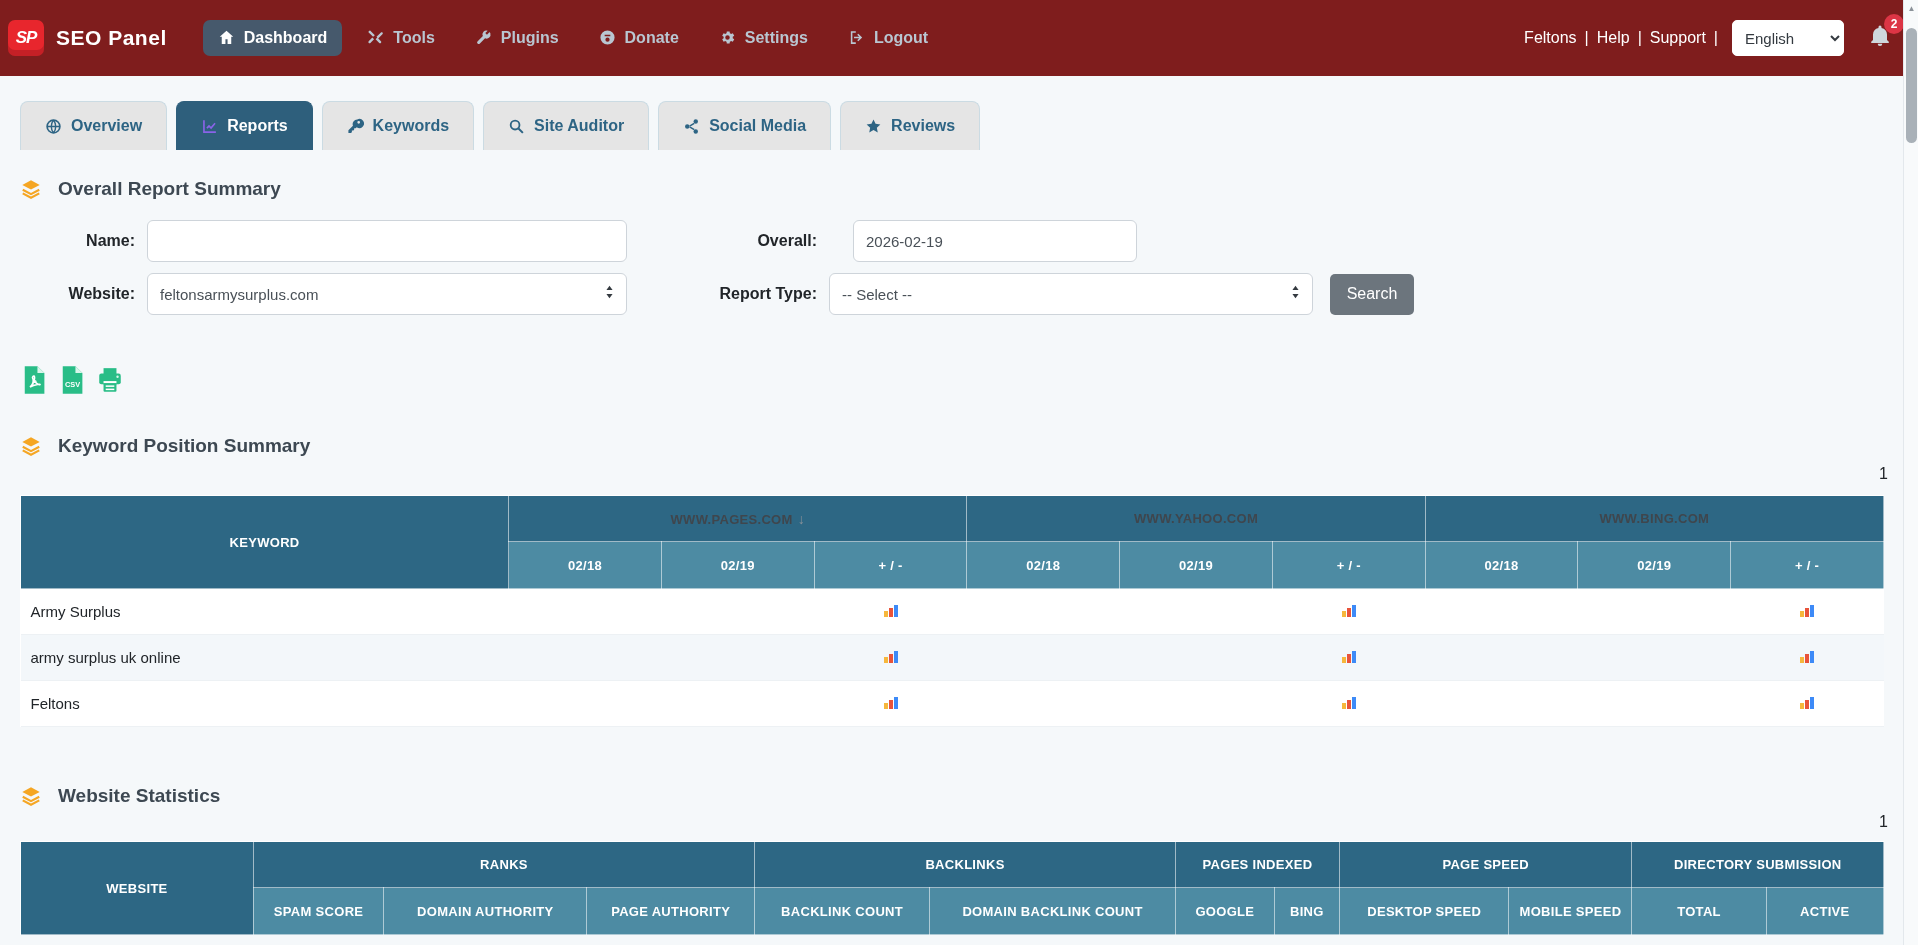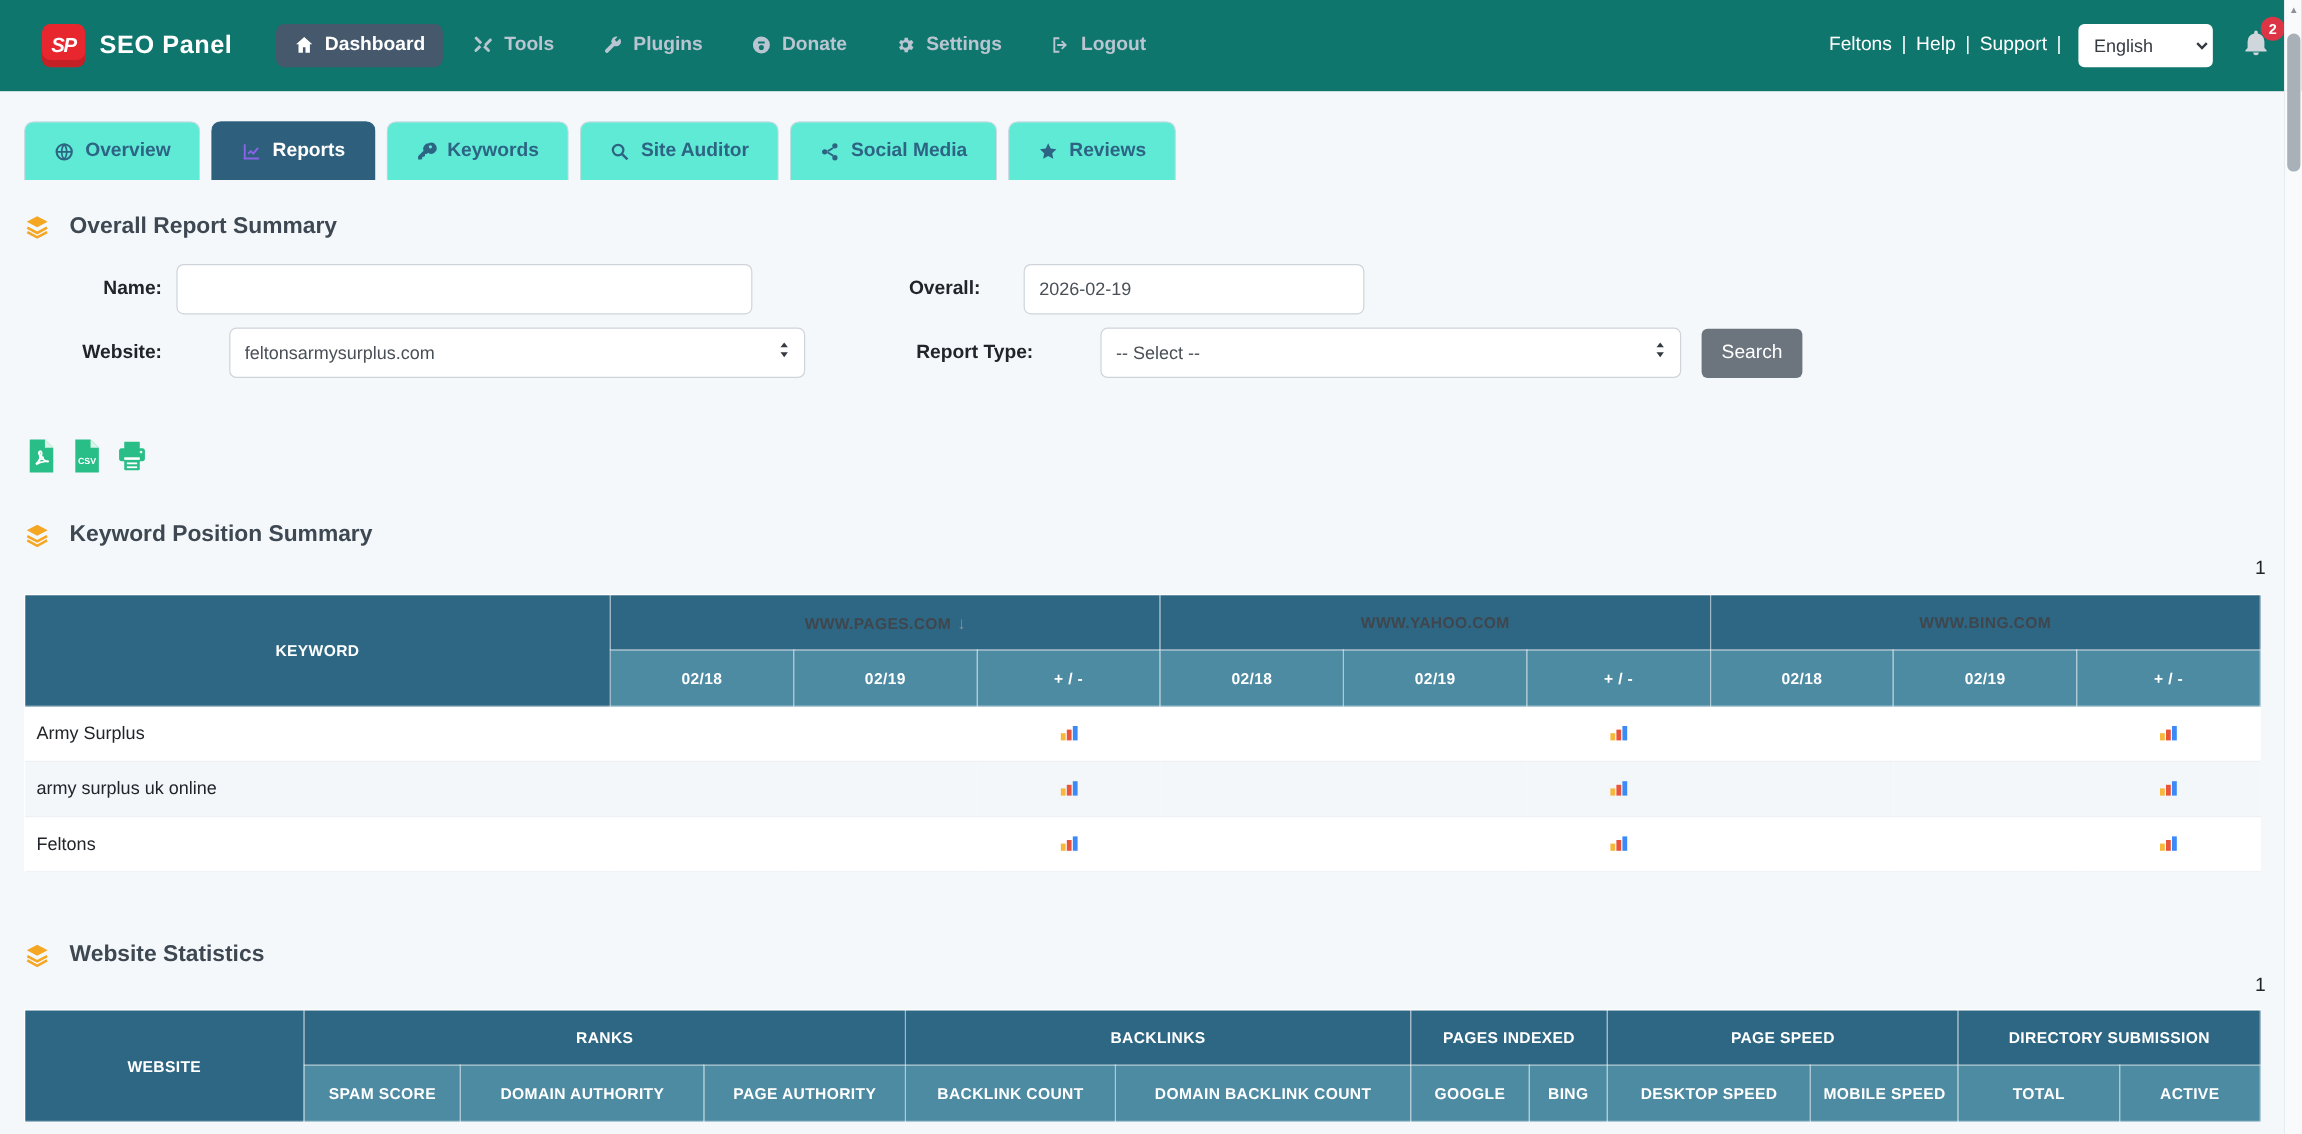--- a/index.html
+++ b/index.html
@@ -1,20 +1,20 @@
 <!DOCTYPE html>
 <html><head>
 <meta charset="utf-8">
 <style>
   * { margin:0; padding:0; box-sizing:border-box; }
   html,body { width:1918px; height:945px; overflow:hidden; }
   body { font-family:"Liberation Sans", sans-serif; background:#f5f8fa; color:#212529; }
 
   
-  .navbar { height:76px; background:#0f766e; display:flex; align-items:center; padding:0 26px 0 35px; position:relative; }
+  .navbar { height:76px; background:#7f1d1d; display:flex; align-items:center; padding:0 26px 0 8px; position:relative; }
   .brand { display:flex; align-items:center; gap:12px; margin-right:36px; }
   .brand-logo { width:36px; height:36px; background:#e8262d; border-radius:7px; display:flex; align-items:center; justify-content:center; color:#fff; font-weight:bold; font-style:italic; font-size:17px; letter-spacing:-1px; box-shadow:inset 0 -6px 0 rgba(0,0,0,.15); }
   .brand-name { color:#fff; font-size:21px; font-weight:bold; letter-spacing:.5px; }
   .nav-items { display:flex; align-items:center; gap:10px; }
   .nav-item { display:flex; align-items:flex-start; gap:9px; color:#b9c6d1; font-size:16px; font-weight:bold; padding:9px 15px; border-radius:7px; text-decoration:none; cursor:pointer; }
   .nav-item.active { background:#46596c; color:#fff; }
   .nav-item svg { width:17px; height:17px; fill:currentColor; }
   .nav-right { margin-left:auto; display:flex; align-items:center; gap:14px; }
   .quick-links { color:#fff; font-size:16px; display:flex; gap:8px; align-items:center; }
   .quick-links a { color:#fff; text-decoration:none; cursor:pointer; }
@@ -23,41 +23,41 @@
   .bell-wrap svg { width:24px; height:24px; fill:#cfd7dd; }
   .badge { position:absolute; top:-10px; right:-12px; background:#dc3545; color:#fff; min-width:20px; height:20px; border-radius:50%; font-size:12px; font-weight:bold; display:flex; align-items:center; justify-content:center; }
 
   
   .scrollbar { position:fixed; top:0; right:0; width:15px; height:945px; background:#f8fafb; border-left:1px solid #e3e8ec; z-index:50; }
   .scroll-arrow { width:15px; height:16px; display:flex; align-items:center; justify-content:center; color:#8b9299; font-size:8px; }
   .scroll-thumb { position:absolute; top:28px; left:2px; width:11px; height:115px; background:#a9b1b8; border-radius:6px; }
 
   
   .tabs { display:flex; gap:9px; margin:25px 20px 0 20px; }
-  .tab { display:flex; align-items:center; gap:9px; background:#5eead4; border:1px solid #cbdbe3; border-bottom:none; border-radius:8px 8px 0 0; color:#2d6484; font-size:16px; font-weight:bold; padding:12px 24px; height:49px; cursor:pointer; text-decoration:none; }
+  .tab { display:flex; align-items:center; gap:9px; background:#e5e5e5; border:1px solid #cbdbe3; border-bottom:none; border-radius:8px 8px 0 0; color:#2d6484; font-size:16px; font-weight:bold; padding:12px 24px; height:49px; cursor:pointer; text-decoration:none; }
   .tab svg { width:17px; height:17px; fill:currentColor; }
   .tab svg.stroke { fill:none; stroke:currentColor; }
   .tab.active { background:#2e5f7c; color:#fff; border-color:#2e5f7c; }
   .tab.active .tab-icon-reports { color:#8a63e8; }
 
   
   .section-head { display:flex; align-items:center; gap:16px; margin:28px 20px 0 20px; }
   .section-head svg { width:22px; height:22px; color:#f5a623; }
   .section-head h2 { font-size:19px; color:#3d4852; font-weight:bold; }
 
   
   .form { margin:20px 0 0 0; }
   .form-row { display:flex; align-items:center; margin-bottom:11px; }
   .flabel { width:135px; text-align:right; font-weight:bold; font-size:16px; color:#212529; margin-right:12px; }
   .flabel.r2 { width:148px; margin-left:42px; }
   .finput { height:42px; border:1px solid #ced4da; border-radius:6px; background:#fff; font-size:15px; color:#495057; padding:0 12px; font-family:"Liberation Sans",sans-serif; }
   .w-name { width:480px; }
   .w-date { width:281px; }
   .w-date2 { margin-left:24px; width:284px; }
-  .select-wrap { position:relative; display:inline-block;margin-left:44px; }
+  .select-wrap { position:relative; display:inline-block; }
   .select-wrap select { appearance:none; -webkit-appearance:none; width:100%; }
   .updown { position:absolute; right:12px; top:50%; transform:translateY(-50%); pointer-events:none; color:#343a40; }
   .updown svg { width:11px; height:15px; fill:currentColor; }
   .w-site { width:480px; }
   .w-type { width:484px; }
   .search-btn { margin-left:17px; height:41px; width:84px; background:#6c757d; border:none; border-radius:5px; color:#fff; font-size:16px; cursor:pointer; font-family:"Liberation Sans",sans-serif; }
 
   
   .exports { display:flex; gap:10px; margin:50px 0 0 20px; }
   .exports a { cursor:pointer; line-height:0; }

